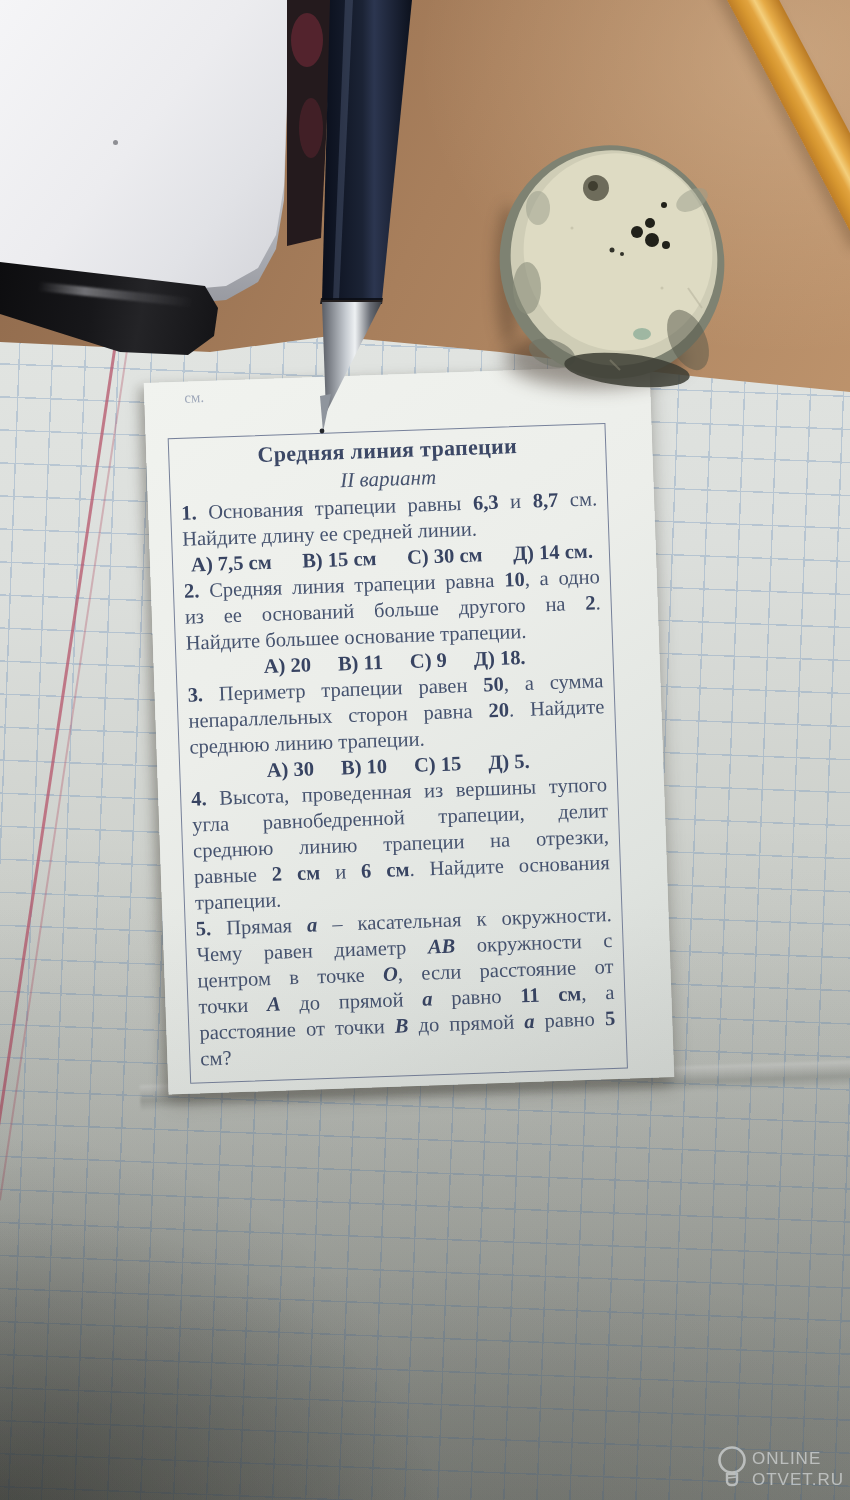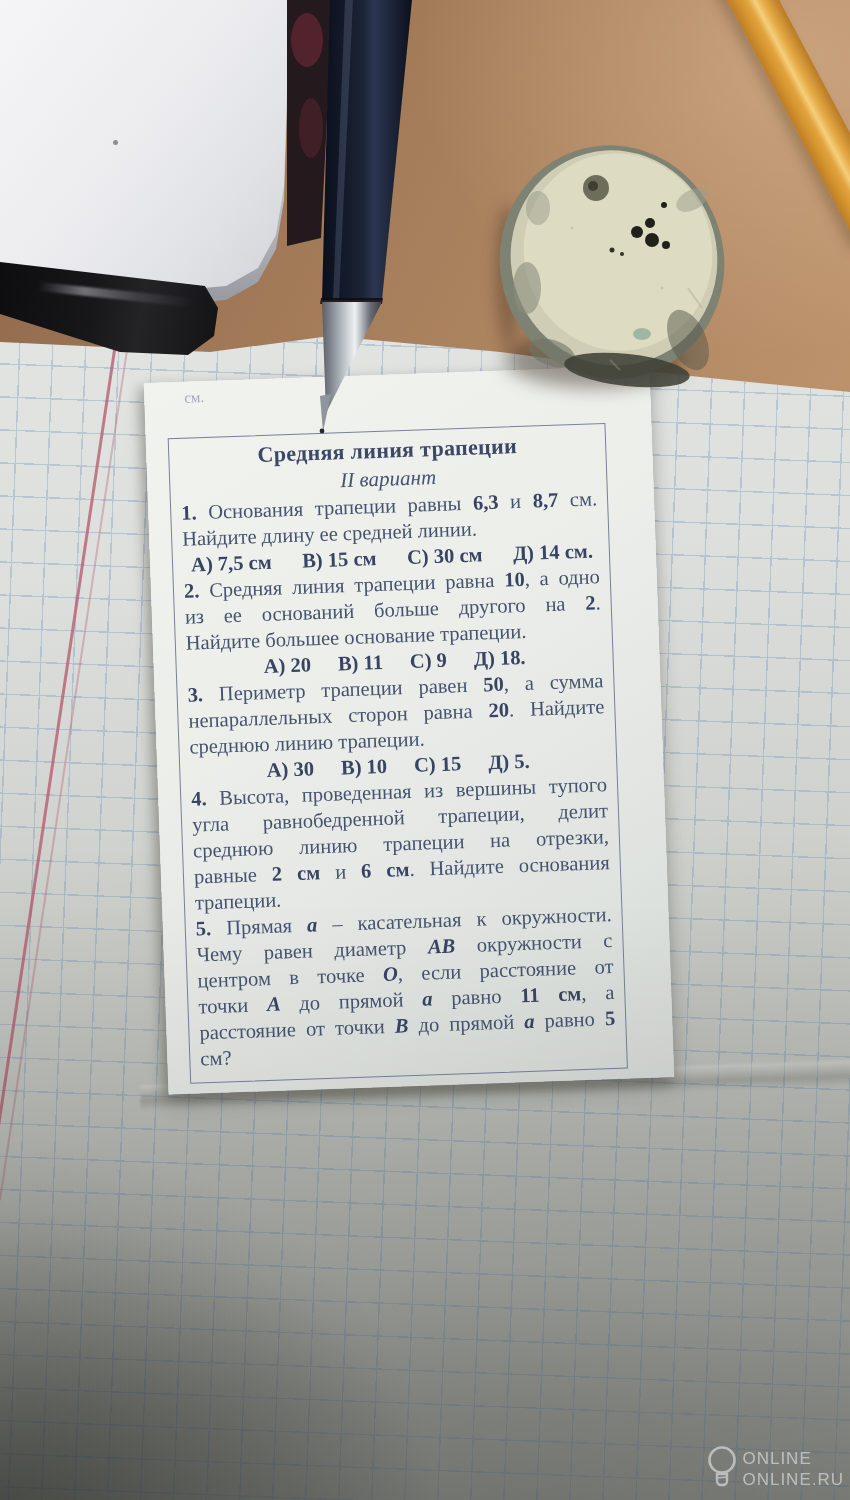--- a/index.html
+++ b/index.html
@@ -233,17 +233,17 @@
   <div class="vignette"></div>
 
   <div class="watermark">
     <svg width="36" height="46" viewBox="0 0 36 46">
       <circle cx="18" cy="16" r="12.5" fill="none" stroke="currentColor" stroke-width="2.6"></circle>
       <path d="M13 30 h10 v7 a4 4 0 0 1 -4 4 h-2 a4 4 0 0 1 -4 -4 z" fill="none" stroke="currentColor" stroke-width="2.4"></path>
       <line x1="13" y1="34" x2="23" y2="33" stroke="currentColor" stroke-width="1.6"></line>
     </svg>
     <div class="wm-text">
       <span>ONLINE</span>
-      <span>ONLINE.RU</span>
+      <span>OTVET.RU</span>
     </div>
   </div>
 
 </div>
 
 </body></html>

